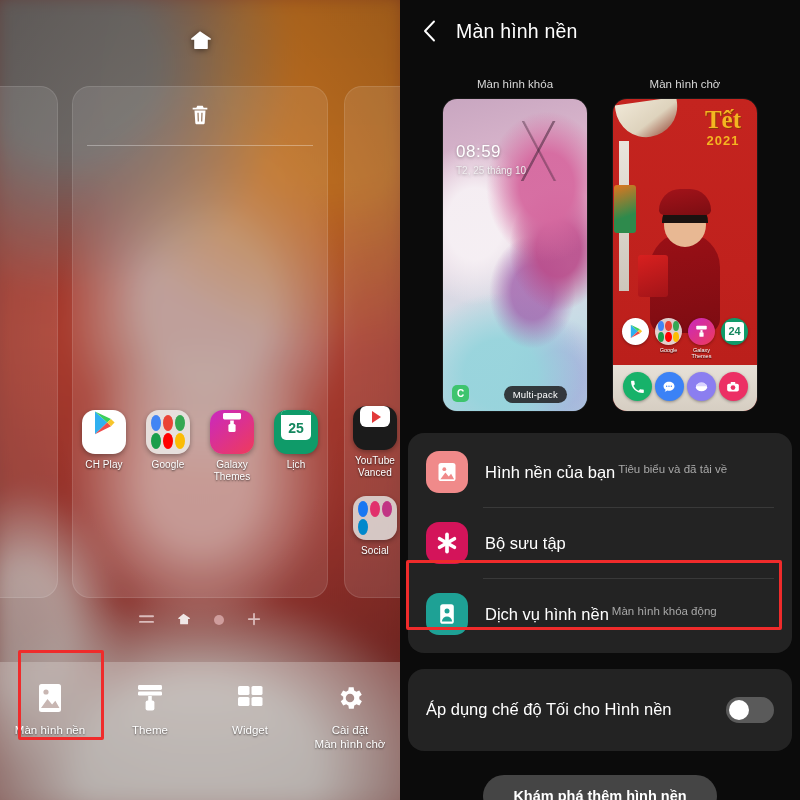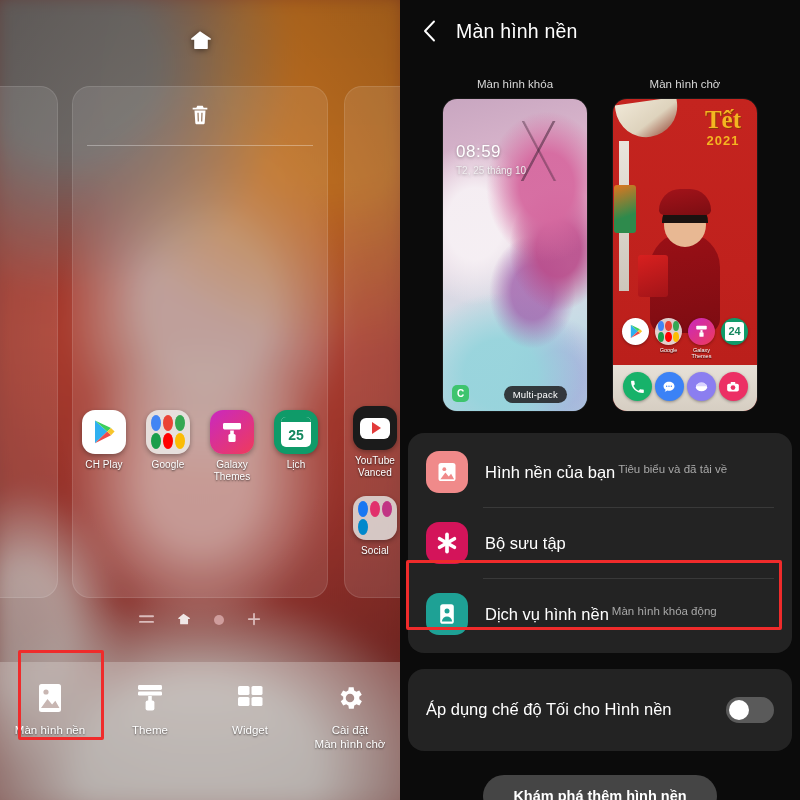--- a/index.html
+++ b/index.html
@@ -60,21 +60,21 @@
 
   
   .app-row {
     position: absolute; left: 0; width: 256px;
     display: flex; justify-content: space-around; align-items: flex-start;
   }
   .app-row.r1 { top: 410px; }
   .app { width: 58px; display: flex; flex-direction: column; align-items: center; gap: 5px; }
   .app-ico {
     width: 44px; height: 44px; border-radius: 13px;
-    display: flex; align-items: center; justify-content: center;
+    display: flex; align-items: flex-start; justify-content: center;
     box-shadow: 0 2px 5px rgba(0,0,0,.32);
     position: relative; overflow: hidden;
   }
   .app-lbl {
     font-size: 10px; color: #fff; text-align: center; line-height: 1.15;
     text-shadow: 0 1px 2px rgba(0,0,0,.75); letter-spacing: .1px;
   }
   .side-app {
     position: absolute; width: 58px;
     display: flex; flex-direction: column; align-items: center; gap: 5px;

